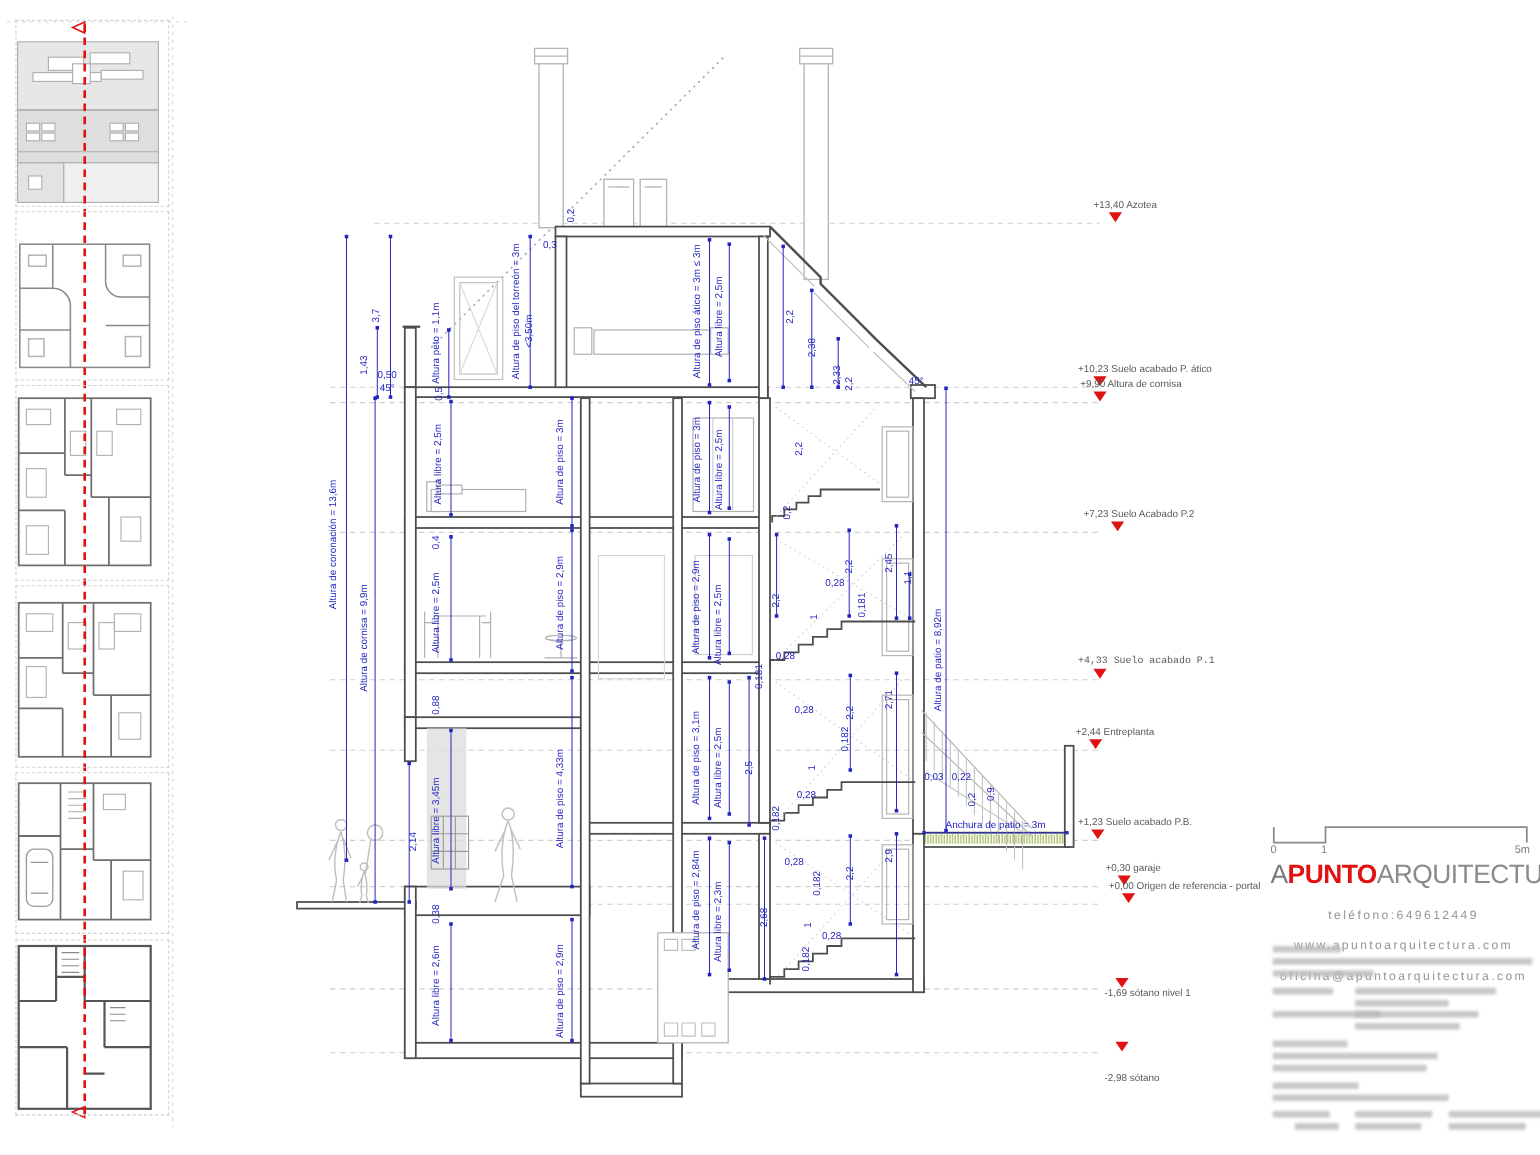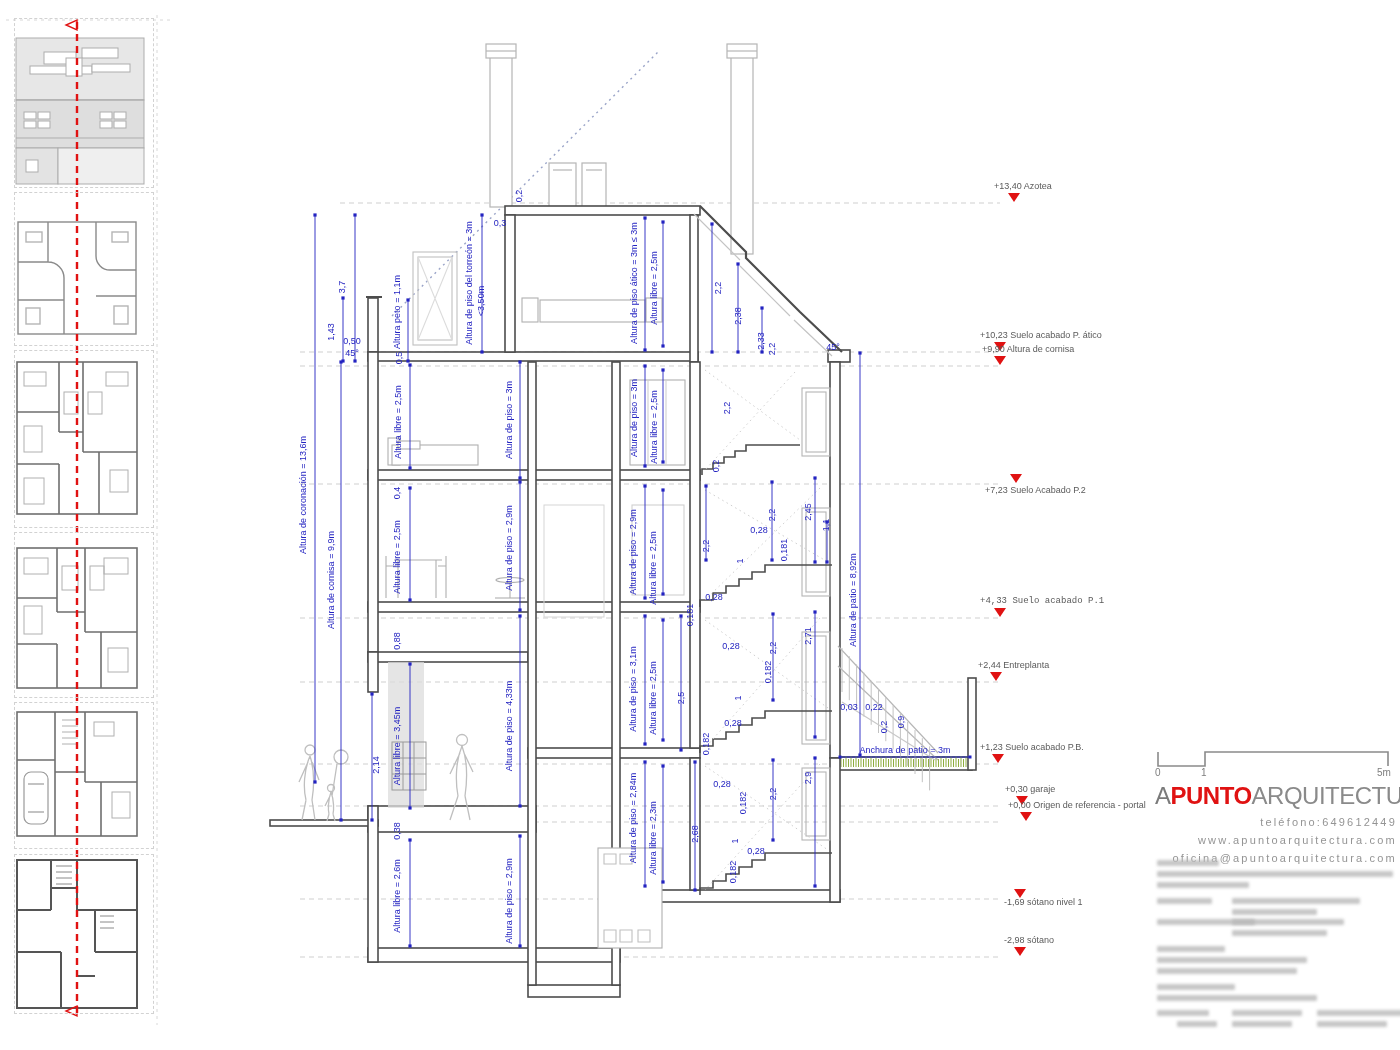--- a/index.html
+++ b/index.html
@@ -8,21 +8,21 @@
   svg{position:absolute;left:0;top:0;}
   .ann{position:absolute;color:#2323c1;font-size:9px;line-height:1;white-space:nowrap;z-index:30;}
   .lvl{position:absolute;color:#5a5a5a;font-size:9px;line-height:1;white-space:nowrap;z-index:30;}
   .tri{position:absolute;width:0;height:0;border-left:6px solid transparent;
        border-right:6px solid transparent;border-top:9px solid #e01212;z-index:30;}
   .tb{position:absolute;left:1155px;top:746px;width:242px;z-index:40;}
   .scalebar{position:relative;height:32px;}
   .logo{font-size:24px;letter-spacing:-0.5px;color:#8a8a8a;font-weight:normal;margin-top:4px;white-space:nowrap;}
   .logo .red{color:#e01212;font-weight:bold;}
   .logo .dark{color:#7b7b7b;}
-  .contact{color:#949494;font-size:11px;display:flex;justify-content:flex-end;margin-top:6px;white-space:nowrap;}
+  .contact{color:#949494;font-size:11px;display:flex;justify-content:center;margin-top:16px;white-space:nowrap;}
   .spread{letter-spacing:2.2px;}
   .redact{position:absolute;background:#b9b9b9;height:6px;filter:blur(1.6px);opacity:.8;border-radius:1px;z-index:40;}
   .thumbbox{position:absolute;border:1px dashed #d2d2d2;z-index:5;}
 </style>
 </head>
 <body>
 
 <div class="canvas">
 
   <svg id="thumbs" width="190" height="1050" viewBox="0 0 190 1050">
@@ -501,35 +501,35 @@
       <div class="ann" style="left: 397px; top: 896px; transform: translate(-50%, -50%) rotate(-90deg);">Altura libre = 2,6m</div>
       <div class="ann" style="left: 509px; top: 901px; transform: translate(-50%, -50%) rotate(-90deg);">Altura de piso = 2,9m</div>
     </div>
   <div id="lvlLayer">
       <div class="lvl" style="left: 994px; top: 182px;">+13,40 Azotea</div>
       <div class="tri" style="left: 1008px; top: 193px;"></div>
       <div class="lvl" style="left: 980px; top: 331px;">+10,23 Suelo acabado P. ático</div>
       <div class="tri" style="left: 994px; top: 342px;"></div>
       <div class="lvl" style="left: 982px; top: 345px;">+9,90 Altura de cornisa</div>
       <div class="tri" style="left: 994px; top: 356px;"></div>
-      <div class="lvl" style="left: 985px; top: 486px;">+7,23 Suelo Acabado P.2</div>
+      <div class="lvl" style="left: 985px; top: 463px;">+7,23 Suelo Acabado P.2</div>
       <div class="tri" style="left: 1010px; top: 474px;"></div>
       <div class="lvl" style="left: 980px; top: 597px; font-family: Liberation Mono, monospace;">+4,33 Suelo acabado P.1</div>
       <div class="tri" style="left: 994px; top: 608px;"></div>
       <div class="lvl" style="left: 978px; top: 661px;">+2,44 Entreplanta</div>
       <div class="tri" style="left: 990px; top: 672px;"></div>
       <div class="lvl" style="left: 980px; top: 743px;">+1,23 Suelo acabado P.B.</div>
       <div class="tri" style="left: 992px; top: 754px;"></div>
       <div class="lvl" style="left: 1005px; top: 785px;">+0,30 garaje</div>
       <div class="tri" style="left: 1016px; top: 796px;"></div>
       <div class="lvl" style="left: 1008px; top: 801px;">+0,00 Origen de referencia - portal</div>
       <div class="tri" style="left: 1020px; top: 812px;"></div>
       <div class="lvl" style="left: 1004px; top: 878px; margin-top: 20px;">-1,69 sótano nivel 1</div>
       <div class="tri" style="left: 1014px; top: 889px;"></div>
-      <div class="lvl" style="left: 1004px; top: 936px;">-2,98 sótano</div>
+      <div class="lvl" style="left: 1004px; top: 976px;">-2,98 sótano</div>
       <div class="tri" style="left: 1014px; top: 947px;"></div>
     </div>
 
   <div class="tb">
     <div class="scalebar">
       <svg width="242" height="32" viewBox="0 0 242 32">
         <path d="M3,6 V20 H50 V6 H233 V20" fill="none" stroke="#8a8a8a" stroke-width="1.6"></path>
       </svg>
       <span class="lvl" style="position:absolute;left:0px;top:22px;color:#7e7e7e;font-size:10px;">0</span>
       <span class="lvl" style="position:absolute;left:46px;top:22px;color:#7e7e7e;font-size:10px;">1</span>

